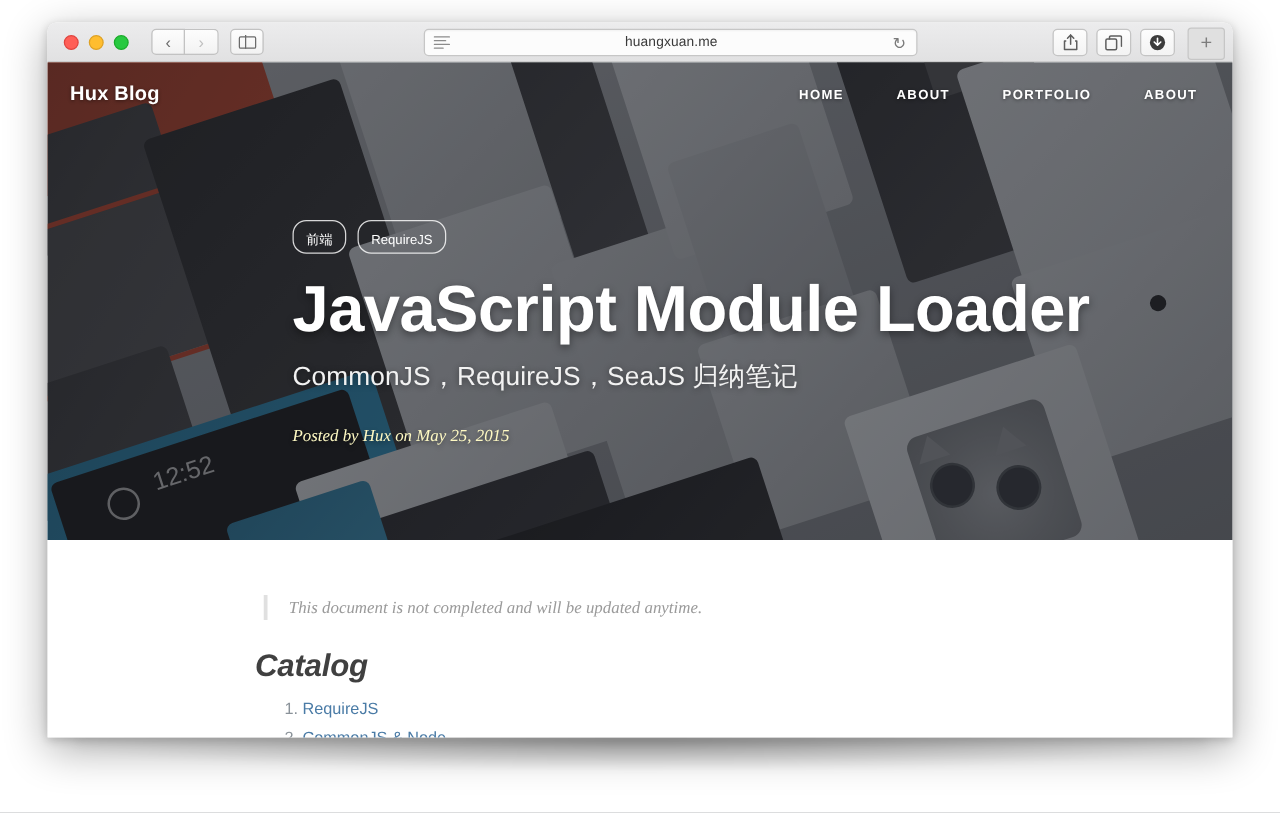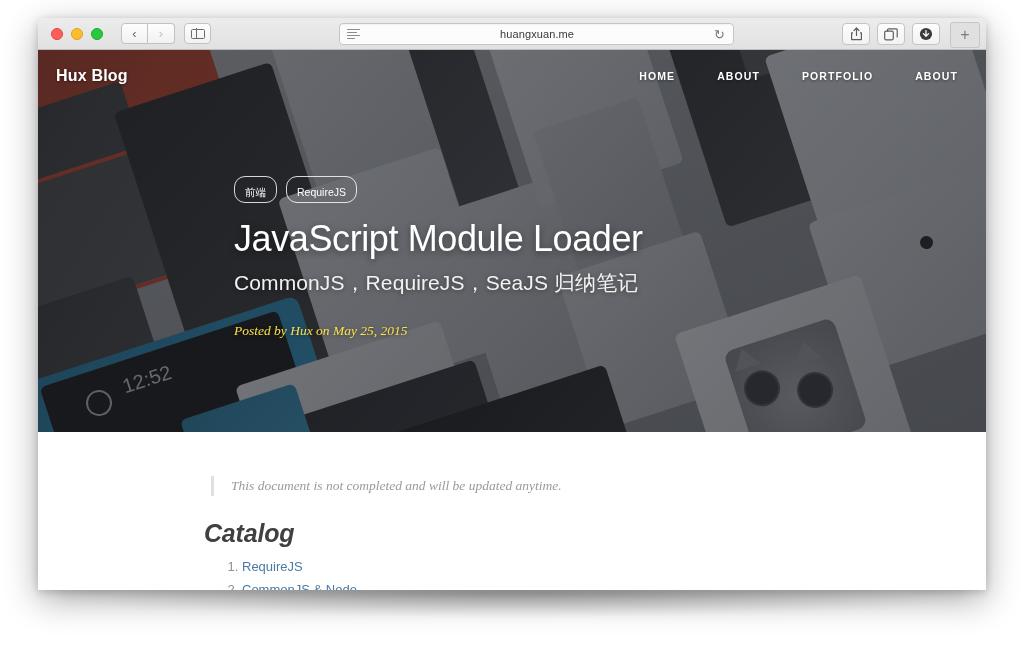--- a/index.html
+++ b/index.html
@@ -138,35 +138,35 @@
   }
   #tag-row { display:flex; gap:9px; margin-bottom:16px; }
   .tag-pill {
     border:1px solid rgba(255,255,255,0.82);
     border-radius:11px;
     padding:10px 10px 4px;
     font-size:10.5px; color:#fff; line-height:1;
     white-space:nowrap;
   }
   #post-title {
-    font-size:36px; font-weight:normal; line-height:1.12;
+    font-size:52px; font-weight:bold; line-height:1.12;
     letter-spacing:-0.4px;
     text-shadow:0 2px 7px rgba(0,0,0,0.42);
   }
   #post-subtitle {
     margin-top:10px;
     font-size:21px; font-weight:normal; color:#f2f2f2;
     letter-spacing:0.1px;
     text-shadow:0 1px 5px rgba(0,0,0,0.42);
   }
   #post-meta {
     margin-top:26px;
     font-family:"Liberation Serif", serif;
     font-style:italic; font-size:13.5px;
-    color:#fde047;
+    color:#fef9c3;
     text-shadow:0 1px 4px rgba(0,0,0,0.45);
   }
 
   
   #article {
     background:#fff;
     height:158px;
     padding:44px 0 0 0;
     position:relative;
   }

